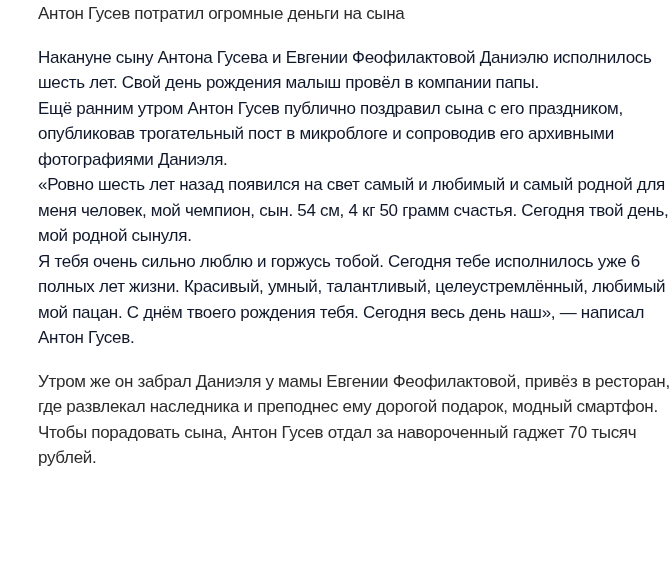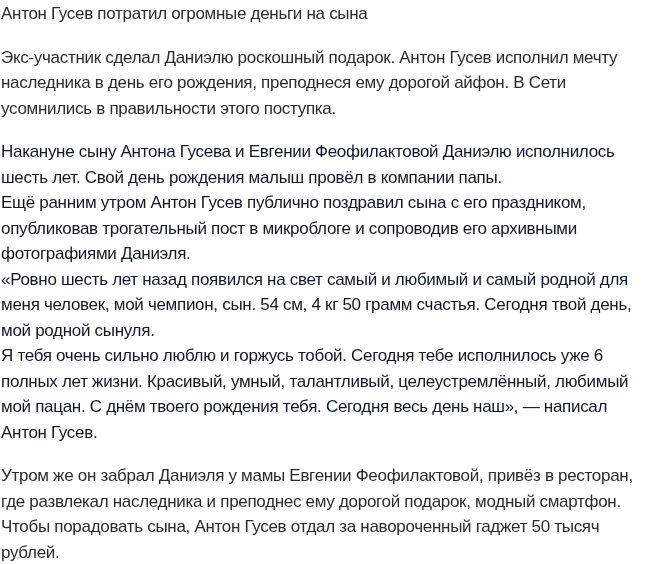--- a/index.html
+++ b/index.html
@@ -19,45 +19,43 @@
   }
   .article-title,
   .article-para {
     font-size: 17px;
     font-weight: 400;
     line-height: 25.5px;
     letter-spacing: -0.3px;
     margin: 0 8px 18px 0;
     white-space: pre;      
     color: #2b2b2b;
+    padding-left: 37px;
   }
   .article-para:last-child {
     margin-bottom: 0;
   }
 </style>
 </head>
 <body style="background: rgb(255, 255, 255);">
 
 <main class="article">
   <h1 class="article-title" style="color: rgb(43, 43, 43);">Антон Гусев потратил огромные деньги на сына</h1>
 
-  <p class="article-para" style="color: rgb(43, 43, 43);">Экс-участник сделал Даниэлю роскошный подарок. Антон Гусев исполнил мечту
-наследника в день его рождения, преподнеся ему дорогой айфон. В Сети
-усомнились в правильности этого поступка.</p>
 
   <p class="article-para" style="color: #0f172a;">Накануне сыну Антона Гусева и Евгении Феофилактовой Даниэлю исполнилось
 шесть лет. Свой день рождения малыш провёл в компании папы.
 Ещё ранним утром Антон Гусев публично поздравил сына с его праздником,
 опубликовав трогательный пост в микроблоге и сопроводив его архивными
 фотографиями Даниэля.
 «Ровно шесть лет назад появился на свет самый и любимый и самый родной для
 меня человек, мой чемпион, сын. 54 см, 4 кг 50 грамм счастья. Сегодня твой день,
 мой родной сынуля.
 Я тебя очень сильно люблю и горжусь тобой. Сегодня тебе исполнилось уже 6
 полных лет жизни. Красивый, умный, талантливый, целеустремлённый, любимый
 мой пацан. С днём твоего рождения тебя. Сегодня весь день наш», — написал
 Антон Гусев.</p>
 
   <p class="article-para" style="color: rgb(43, 43, 43);">Утром же он забрал Даниэля у мамы Евгении Феофилактовой, привёз в ресторан,
 где развлекал наследника и преподнес ему дорогой подарок, модный смартфон.
-Чтобы порадовать сына, Антон Гусев отдал за навороченный гаджет 50 тысяч
+Чтобы порадовать сына, Антон Гусев отдал за навороченный гаджет 70 тысяч
 рублей.</p>
 </main>
 
 </body></html>

